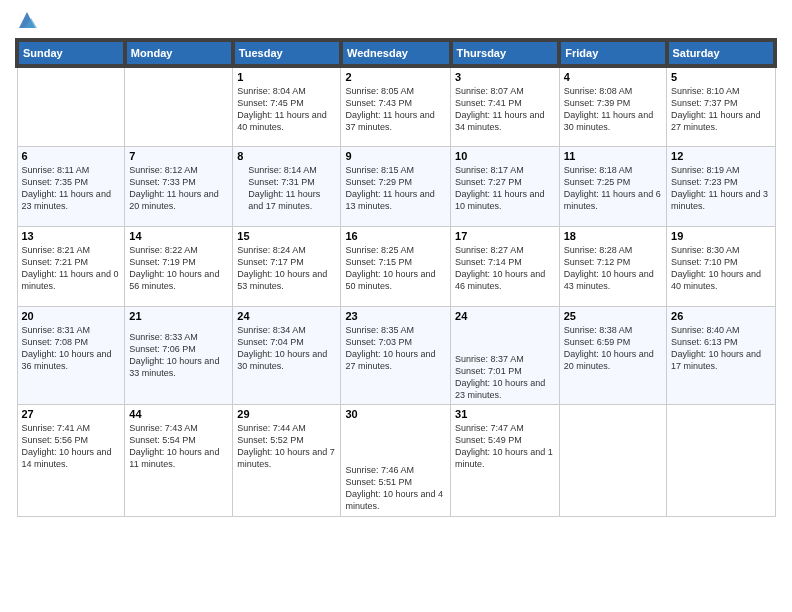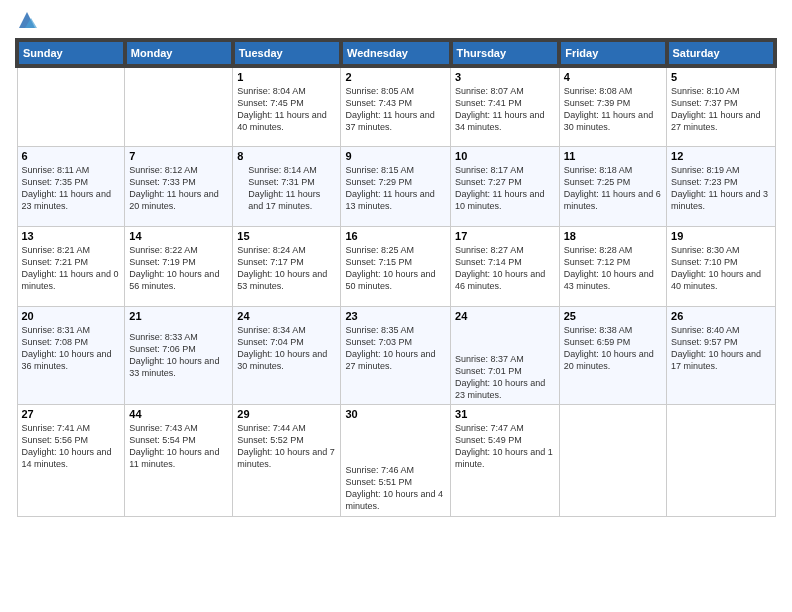--- a/index.html
+++ b/index.html
@@ -282,21 +282,21 @@
           </td>
           <td>
             <span class="day-number">25</span>
             <div class="day-info" style="white-space: pre-line;">Sunrise: 8:38 AM
 Sunset: 6:59 PM
 Daylight: 10 hours and 20 minutes.</div>
           </td>
           <td>
             <span class="day-number">26</span>
             <div class="day-info" style="white-space: pre-line;">Sunrise: 8:40 AM
-Sunset: 9:57 PM
+Sunset: 6:13 PM
 Daylight: 10 hours and 17 minutes.</div>
           </td>
         </tr>
         <tr>
           <td>
             <span class="day-number">27</span>
             <div class="day-info" style="white-space: pre-line;">Sunrise: 7:41 AM
 Sunset: 5:56 PM
 Daylight: 10 hours and 14 minutes.</div>
           </td>

